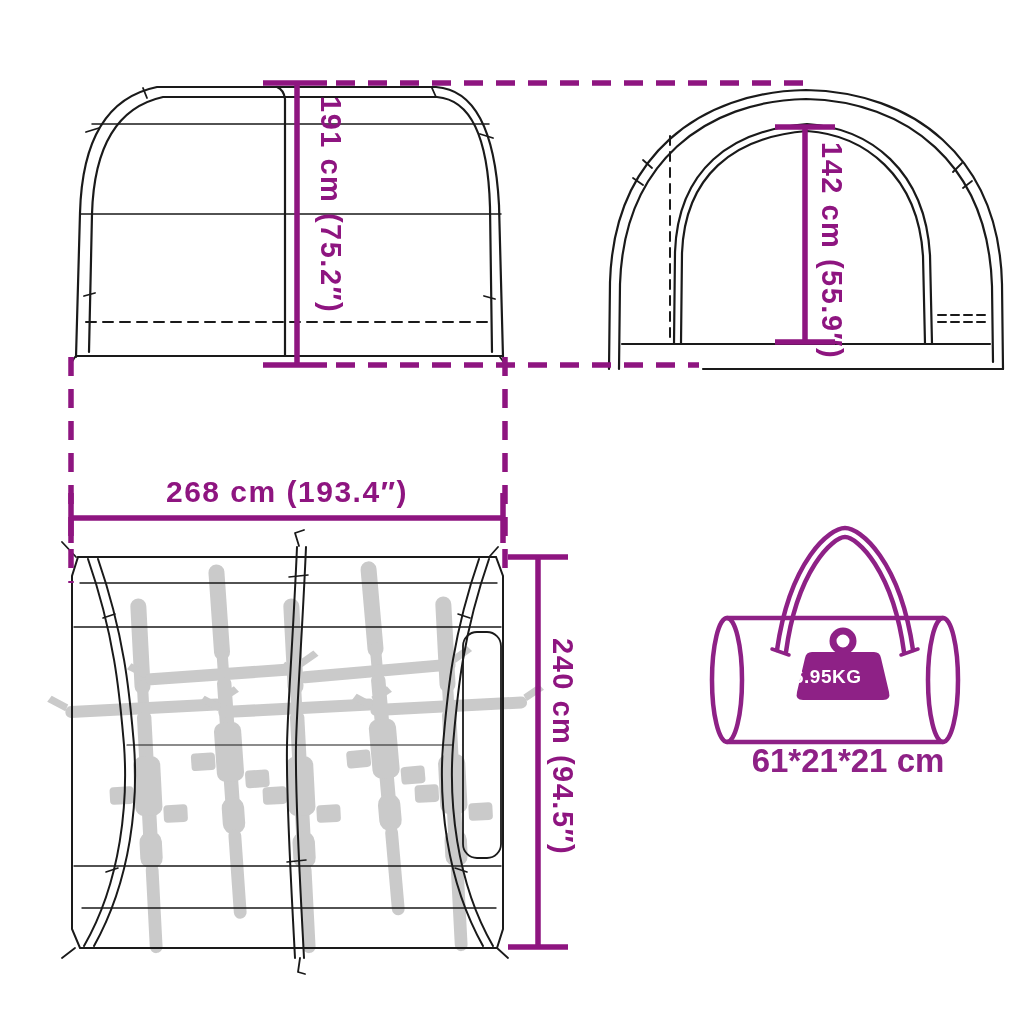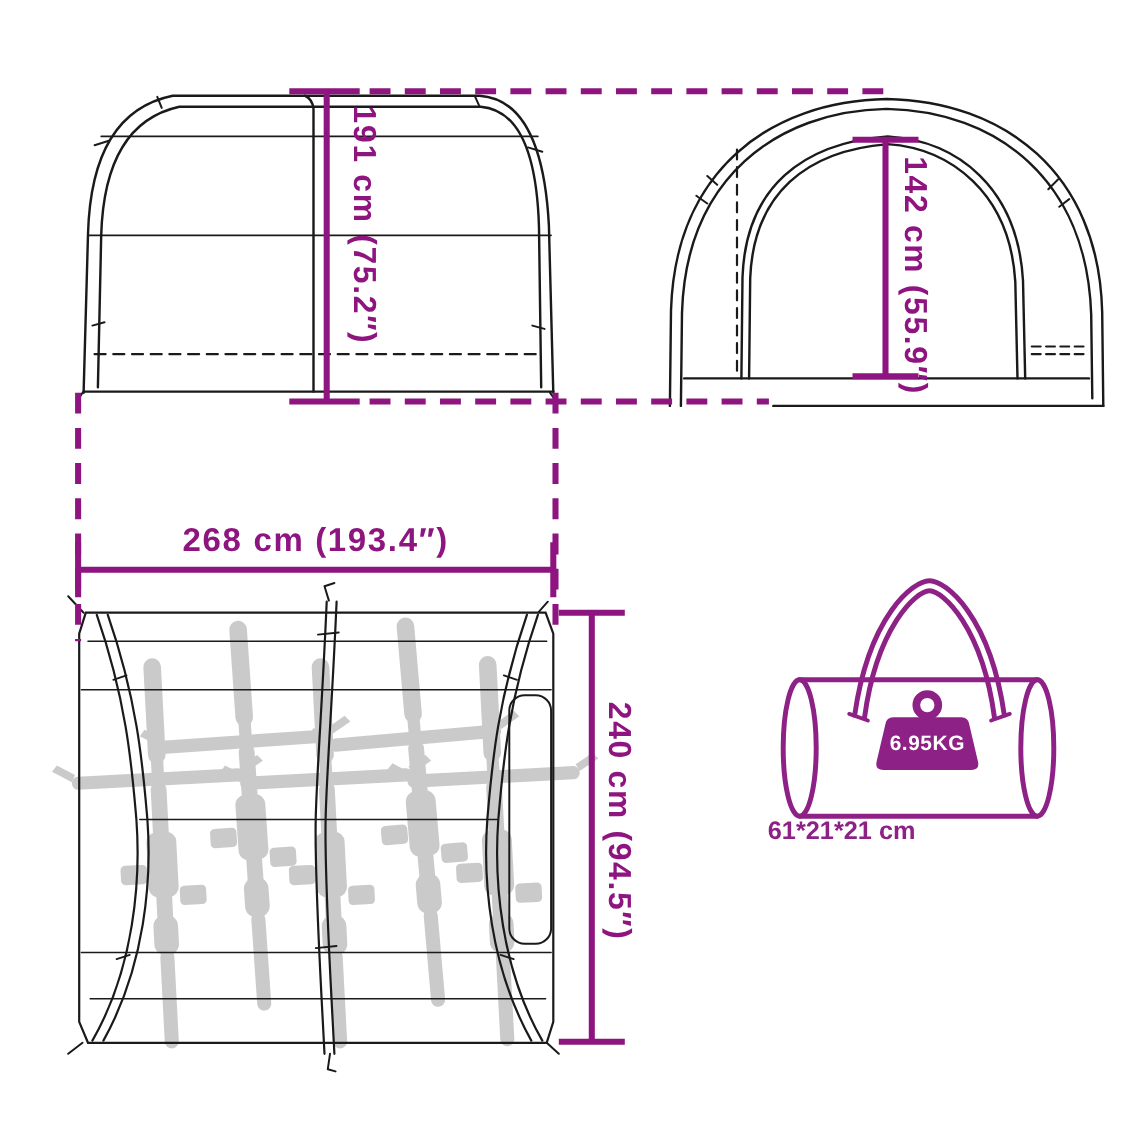--- a/index.html
+++ b/index.html
@@ -17,29 +17,29 @@
     letter-spacing:1.5px;
     white-space:nowrap;
     line-height:1;
   }
   .vert{writing-mode:vertical-rl;}
   .dim-label.horiz{font-size:30px;text-align:center;}
   .bag-size-label{
     position:absolute;
     color:#8E2186;
     font-weight:bold;
-    font-size:23px;
+    font-size:33px;
+    text-align:center;
     white-space:nowrap;
   }
   .weight-label{
     position:absolute;
     color:#ffffff;
     font-weight:bold;
     font-size:19px;
-    text-align:center;
     white-space:nowrap;
     letter-spacing:.5px;
   }
 </style>
 </head>
 <body>
 
 <div class="stage">
 
   <svg width="1024" height="1024" viewBox="0 0 1024 1024">

